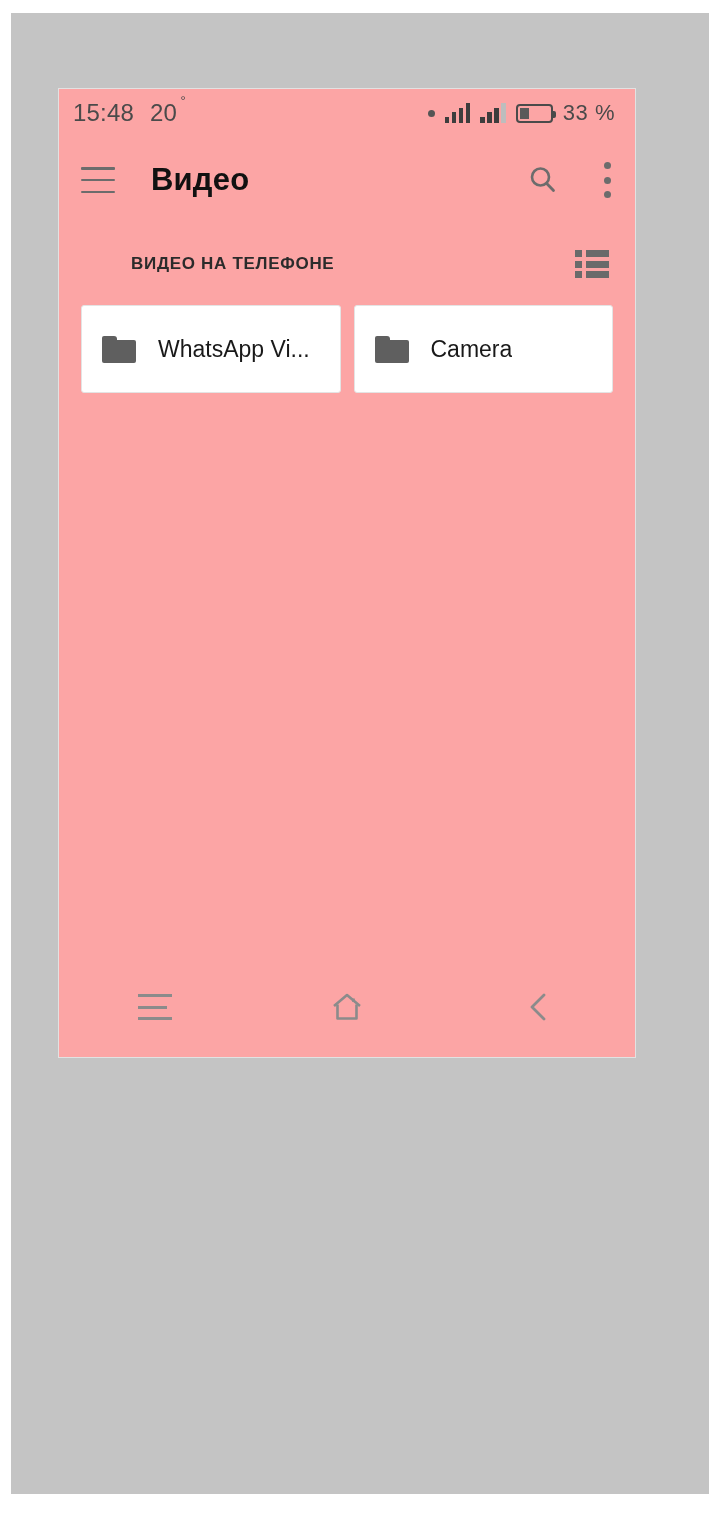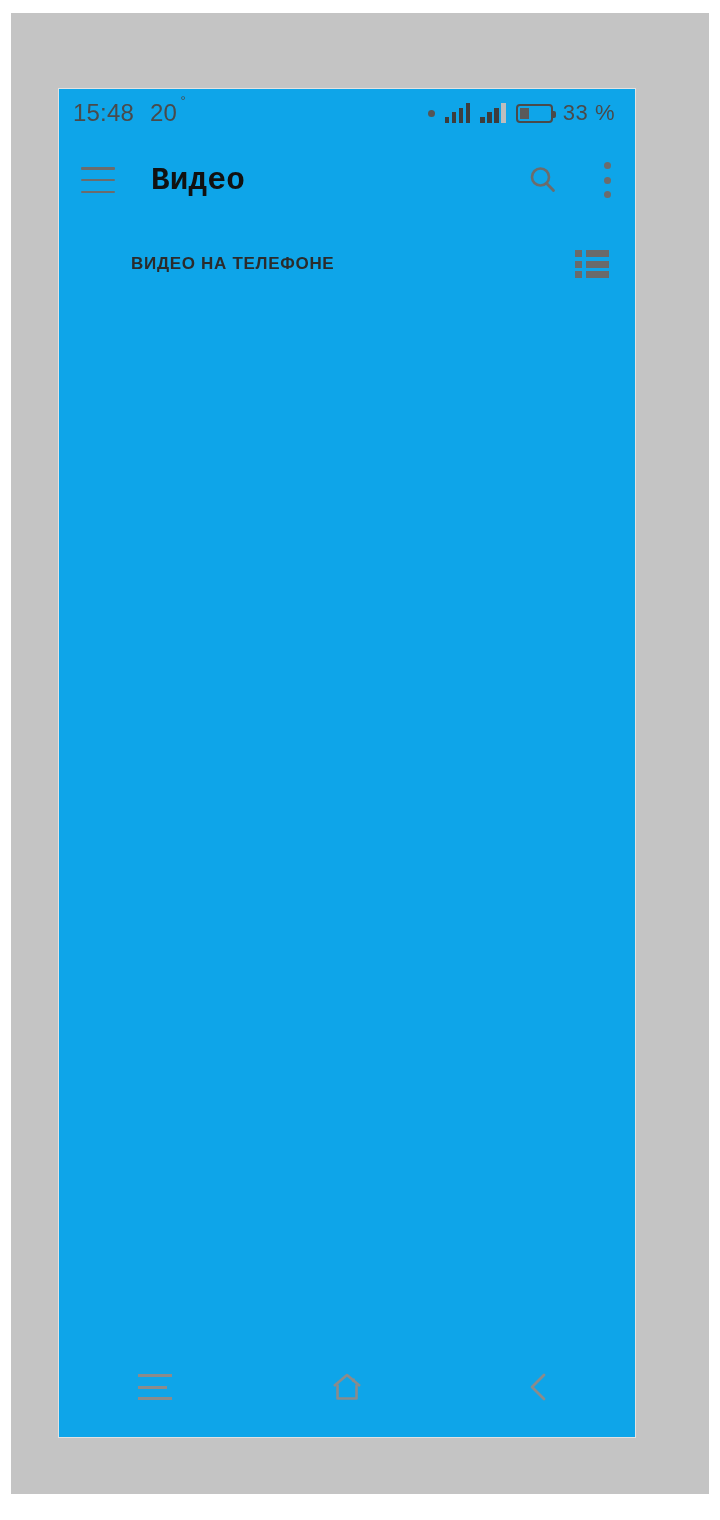--- a/index.html
+++ b/index.html
@@ -30,22 +30,22 @@
     height: 1481px;
     background: #c4c4c4;
   }
 
   
   .phone {
     position: absolute;
     left: 58px;
     top: 88px;
     width: 578px;
-    height: 1350px;
-    background: #0ea5e9;
+    height: 970px;
+    background: #fca5a5;
     border: 1px solid #e2e2e2;
     box-sizing: border-box;
     overflow: hidden;
     display: flex;
     flex-direction: column;
   }
 
   
   .statusbar {
     position: relative;
@@ -139,21 +139,20 @@
     letter-spacing: 0.5px;
   }
 
   
   .appbar {
     flex: 0 0 86px;
     display: flex;
     align-items: center;
     padding: 0 24px 0 22px;
     box-sizing: border-box;
-    font-family: Liberation Mono, monospace;
   }
   .hamburger {
     width: 34px;
     height: 26px;
     display: flex;
     flex-direction: column;
     justify-content: space-between;
     cursor: pointer;
   }
   .hamburger span {
@@ -399,20 +398,36 @@
             <span class="sq"></span>
             <span class="bar"></span>
           </div>
         <div class="row">
             <span class="sq"></span>
             <span class="bar"></span>
           </div>
       </div>
     </div>
 
+    <div class="grid">
+      <div class="folder-card">
+        <span class="folder-icon">
+          <span class="tab"></span>
+            <span class="body"></span>
+        </span>
+        <span class="folder-label">WhatsApp Vi...</span>
+      </div>
+      <div class="folder-card">
+        <span class="folder-icon">
+          <span class="tab"></span>
+            <span class="body"></span>
+        </span>
+        <span class="folder-label">Camera</span>
+      </div>
+    </div>
 
     <div class="content-spacer"></div>
 
     <div class="navbar">
       <div class="nav-btn">
         <span class="recents-icon">
           <span></span>
             <span></span>
             <span></span>
         </span>

